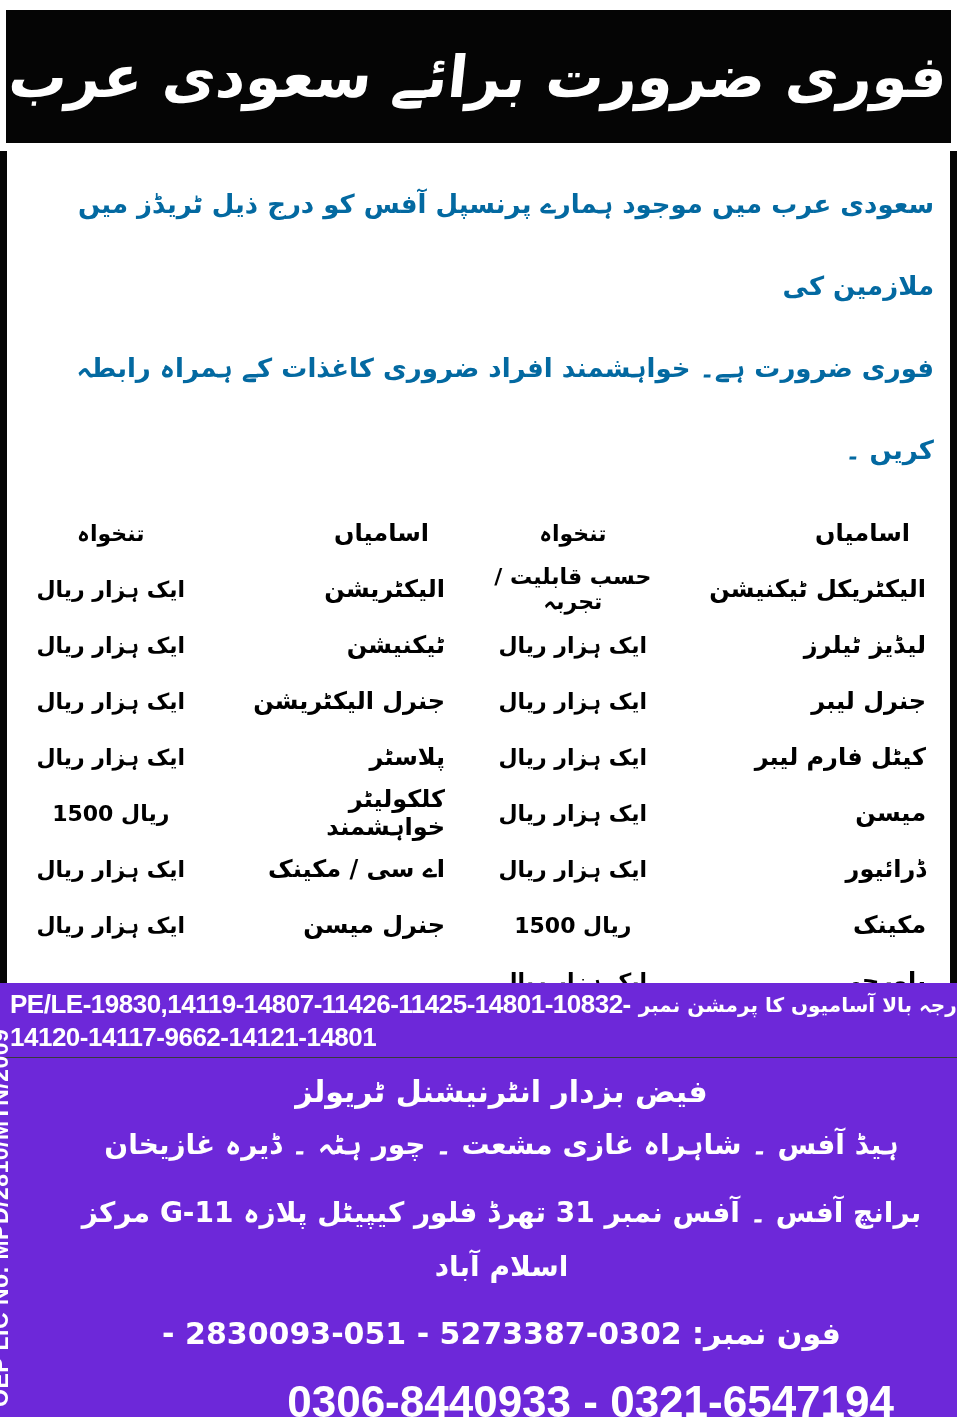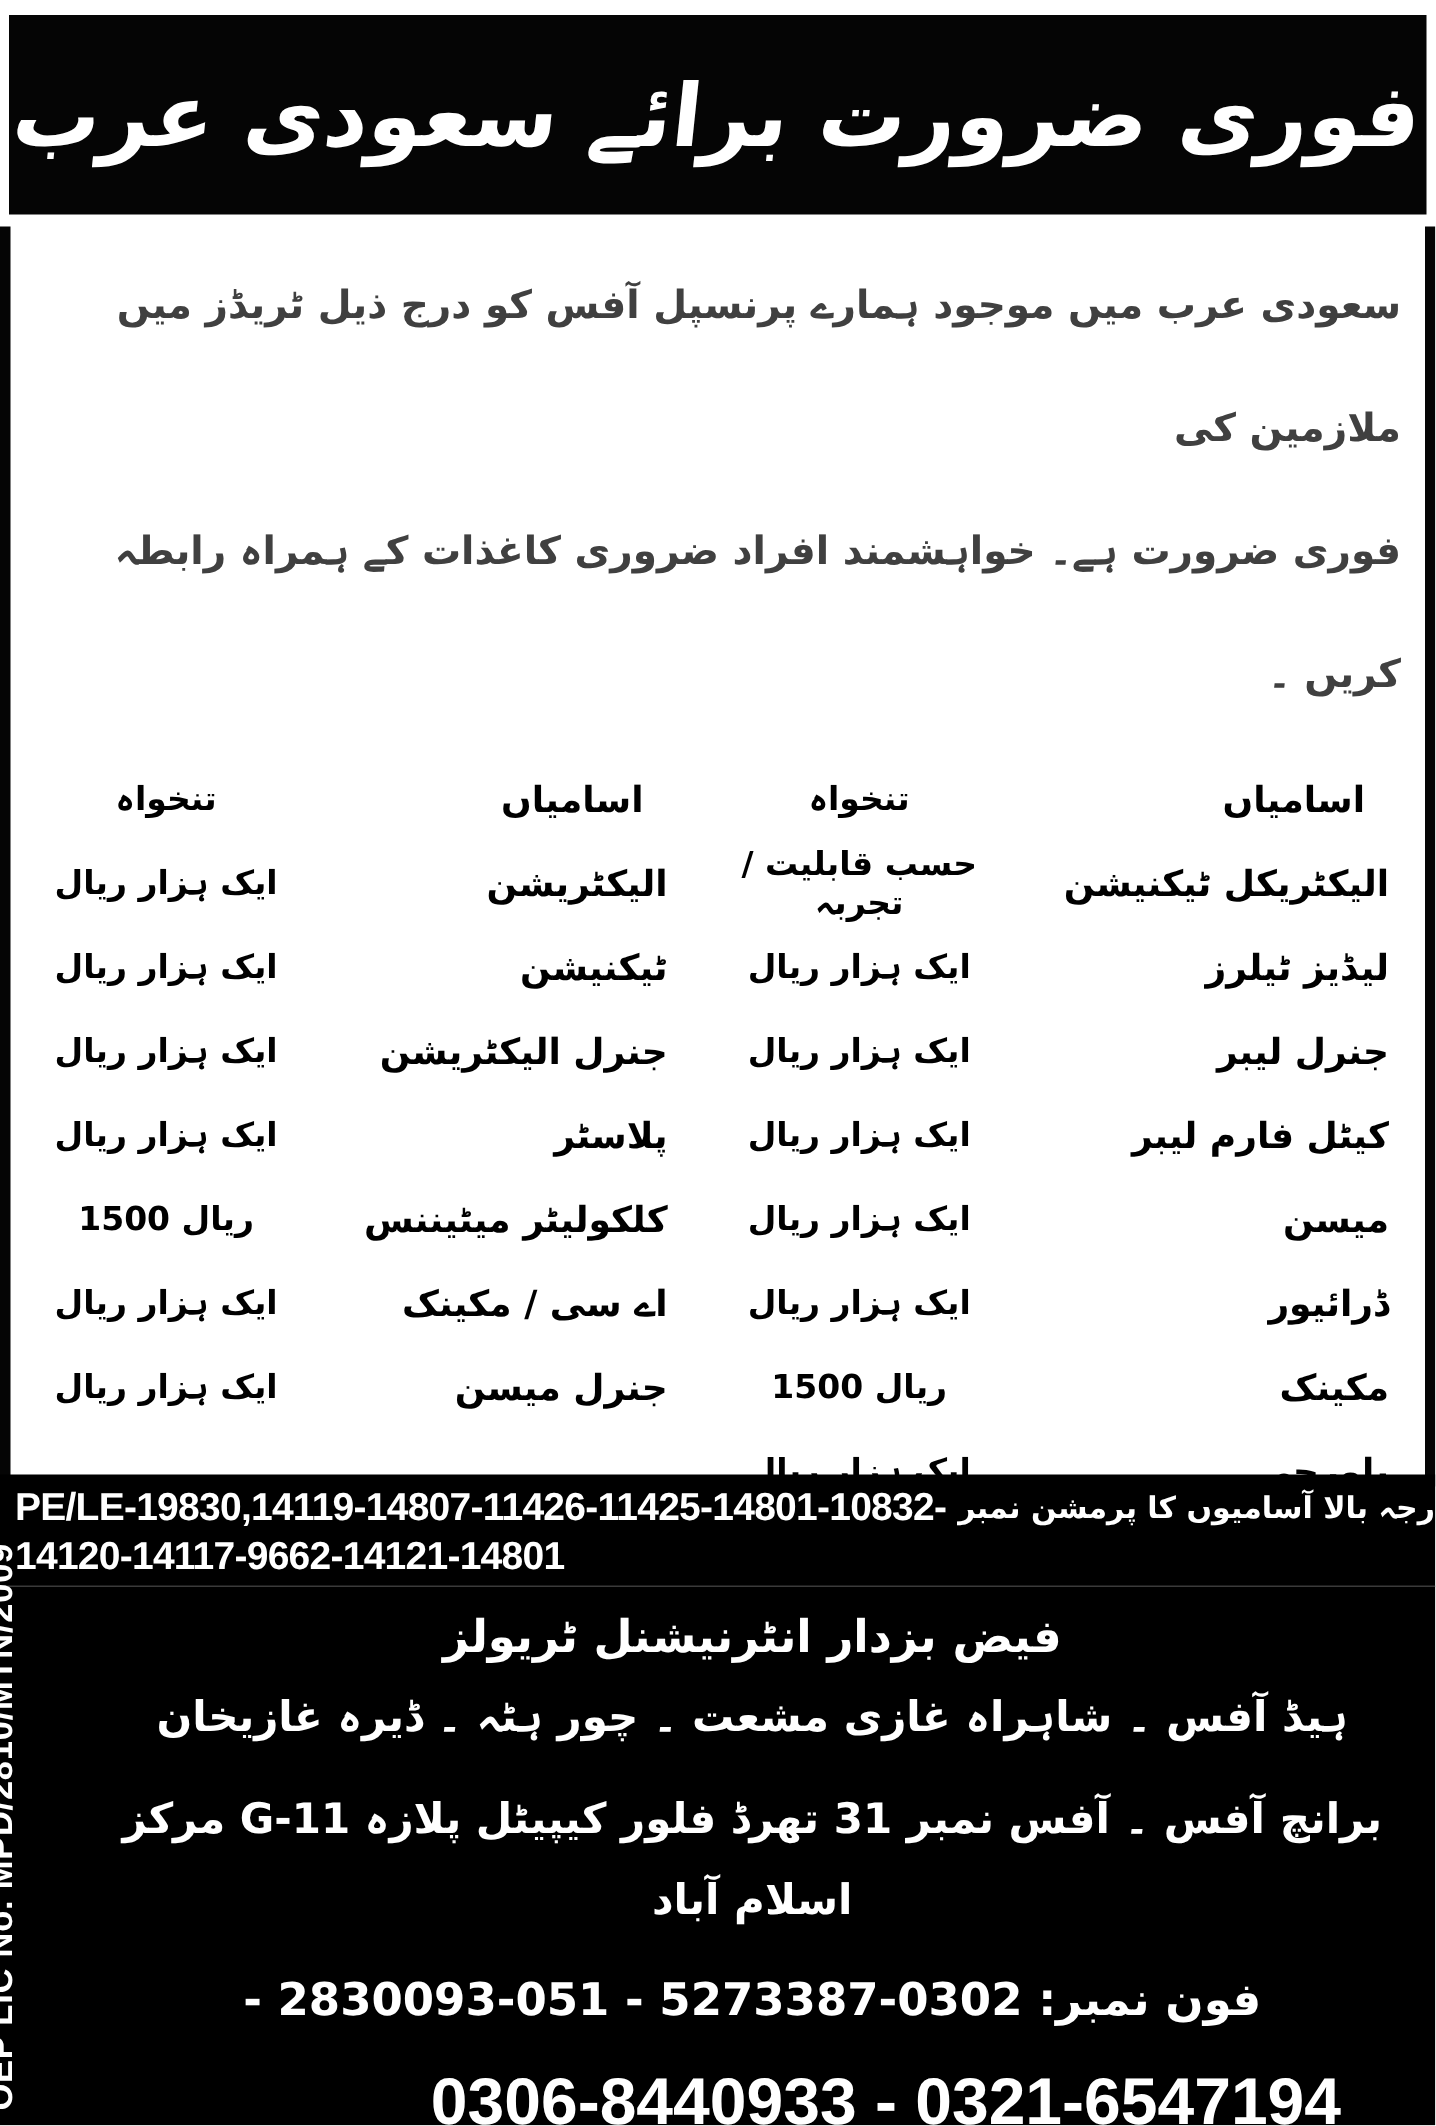--- a/index.html
+++ b/index.html
@@ -39,21 +39,21 @@
     border-right: 7px solid #050505;
     background: #ffffff;
     box-sizing: border-box;
     overflow: hidden;
   }
   .intro {
     direction: rtl;
     text-align: right;
     font-size: 26px;
     font-weight: bold;
-    color: #404040;
+    color: #0369a1;
     line-height: 82px;
     padding: 12px 16px 0 16px;
     margin: 0;
   }
 
   .jobs-table { margin-top: 14px; direction: rtl; }
   .tr {
     display: grid;
     grid-template-columns: 29% 22% 27% 22%;
     min-height: 56px;
@@ -63,21 +63,21 @@
   .th { font-size: 24px; }
   .c-pos { font-size: 24px; text-align: right; padding-left: 8px; padding-right: 24px; direction: rtl; }
   .c-sal { font-size: 22px; text-align: center; direction: ltr; }
   .th.c-pos { padding-right: 40px; }
 
   
   .footer {
     position: absolute;
     left: 0; right: 0; bottom: 0;
     height: 434px;
-    background: #000000;
+    background: #6d28d9;
     color: #ffffff;
   }
   .perm {
     padding: 6px 10px 4px 10px;
     border-bottom: 1px solid #3a3a3a;
   }
   .perm-line1 { display: flex; align-items: center; }
   .perm-nums {
     direction: ltr;
     font-family: "Liberation Sans", sans-serif;
@@ -193,21 +193,21 @@
       </div>
       <div class="tr">
         <div class="td c-pos">کیٹل فارم لیبر</div>
         <div class="td c-sal">ایک ہزار ریال</div>
         <div class="td c-pos">پلاسٹر</div>
         <div class="td c-sal">ایک ہزار ریال</div>
       </div>
       <div class="tr">
         <div class="td c-pos">میسن</div>
         <div class="td c-sal">ایک ہزار ریال</div>
-        <div class="td c-pos">کلکولیٹر میٹیننس</div>
+        <div class="td c-pos">کلکولیٹر خواہشمند</div>
         <div class="td c-sal">1500 ریال</div>
       </div>
       <div class="tr">
         <div class="td c-pos">ڈرائیور</div>
         <div class="td c-sal">ایک ہزار ریال</div>
         <div class="td c-pos">اے سی / مکینک</div>
         <div class="td c-sal">ایک ہزار ریال</div>
       </div>
       <div class="tr">
         <div class="td c-pos">مکینک</div>

